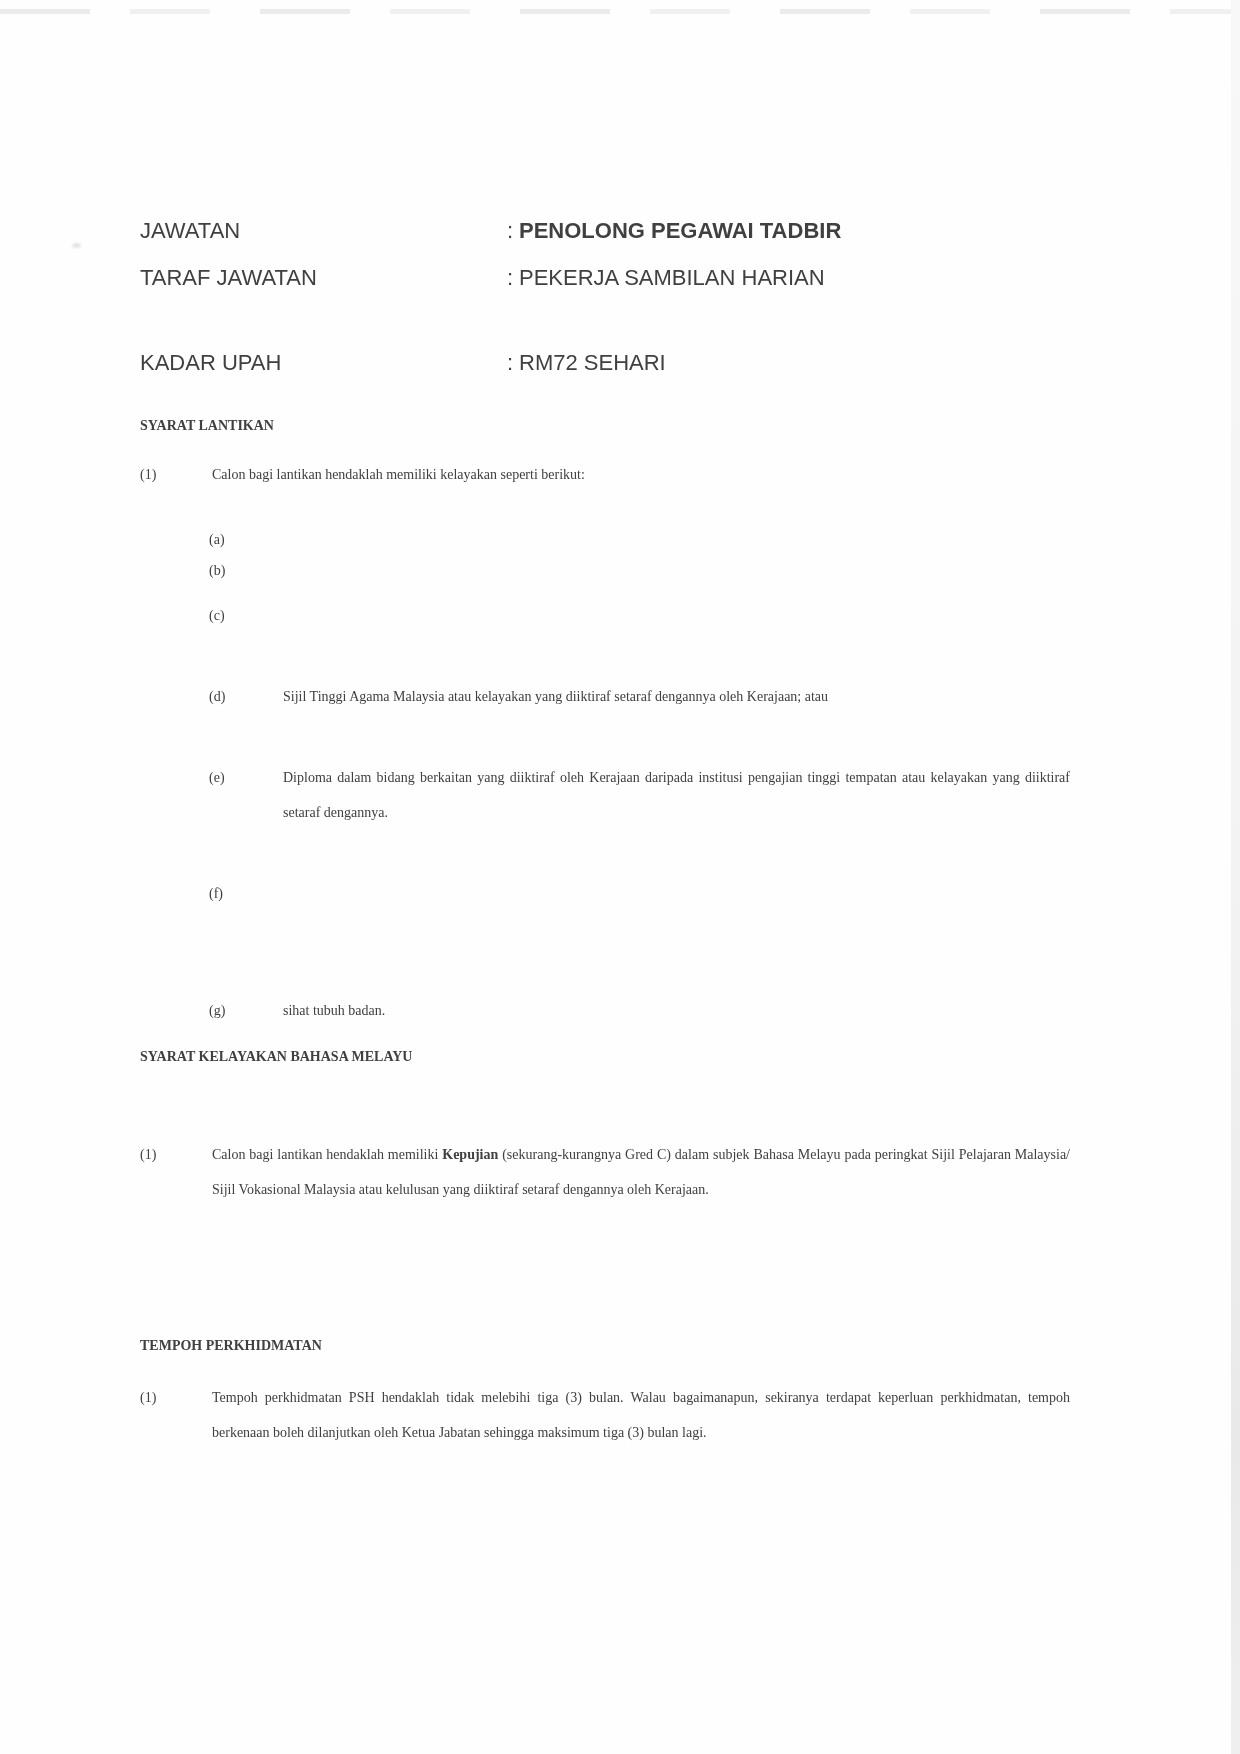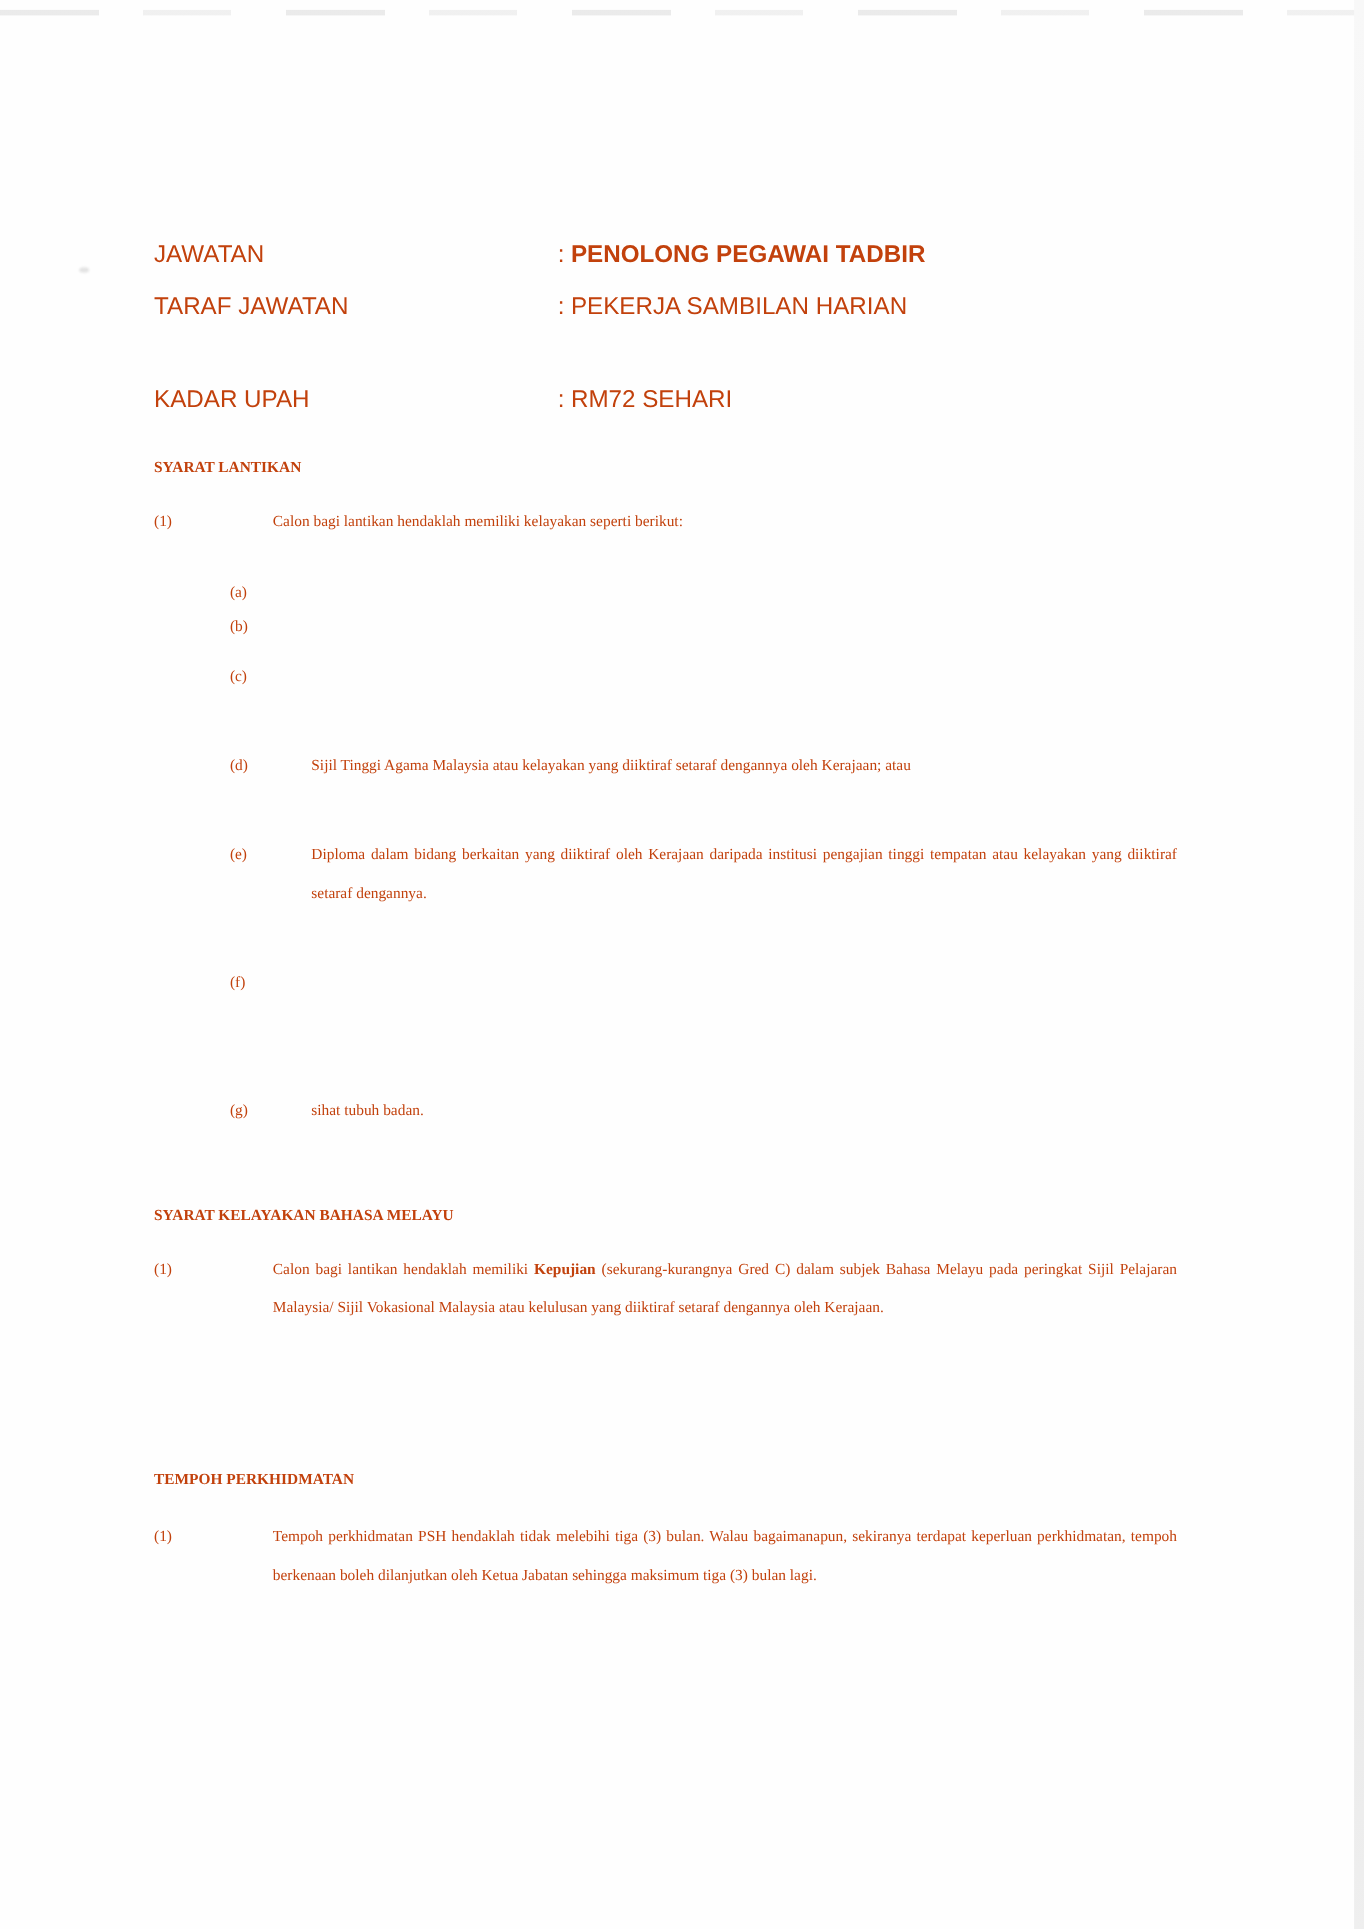--- a/index.html
+++ b/index.html
@@ -1,21 +1,21 @@
 <!DOCTYPE html>
 <html><head>
 <meta charset="utf-8">
 <style>
   html,body { margin:0; padding:0; background:#ffffff; }
   .page {
     position:relative;
     width:1240px; height:1754px;
     background:#fefefe;
     font-family:"Liberation Sans", sans-serif;
-    color:#c2410c;
+    color:#404040;
     overflow:hidden;
   }
   
   .scan-top {
     position:absolute; top:9px; left:0; width:1240px; height:5px;
     background:repeating-linear-gradient(90deg,
       #e6e6e6 0 90px, transparent 90px 130px, #ededed 130px 210px, transparent 210px 260px);
     opacity:.8;
   }
   .scan-right {
@@ -37,21 +37,21 @@
   
   .kvrow { position:absolute; left:140px; width:1000px; line-height:30px; font-size:22px; }
   .kvlabel { display:inline-block; width:367px; }
   .kvcolon { display:inline-block; width:12px; }
 
   .heading { font-weight:bold; }
 
   
   .item .marker { position:absolute; left:0; top:0; }
   .item .txt { display:block; }
-  .num-item .txt { margin-left:108px; }
+  .num-item .txt { margin-left:72px; }
   .let-item .marker { left:69px; }
   .let-item .txt { margin-left:143px; }
 </style>
 </head>
 <body>
 
 <div class="page">
 
   <div class="scan-top"></div>
   <div class="scan-right"></div>
@@ -92,21 +92,21 @@
     <span class="txt just">Diploma dalam bidang berkaitan yang diiktiraf oleh Kerajaan daripada institusi pengajian tinggi tempatan atau kelayakan yang diiktiraf setaraf dengannya.</span>
   </div>
   <div class="blk para item let-item" style="top:876px;">
     <span class="marker">(f)</span>
   </div>
   <div class="blk tight item let-item" style="top:995px;">
     <span class="marker">(g)</span>
     <span class="txt">sihat tubuh badan.</span>
   </div>
 
-  <div class="blk single heading" style="top:1091px;">SYARAT KELAYAKAN BAHASA MELAYU</div>
+  <div class="blk single heading" style="top:1042px;">SYARAT KELAYAKAN BAHASA MELAYU</div>
 
   <div class="blk para item num-item" style="top:1137px;">
     <span class="marker">(1)</span>
     <span class="txt just"><span>Calon bagi lantikan hendaklah memiliki </span><span class="bold">Kepujian</span><span> (sekurang-kurangnya Gred C) dalam subjek Bahasa Melayu pada peringkat Sijil Pelajaran Malaysia/ Sijil Vokasional Malaysia atau kelulusan yang diiktiraf setaraf dengannya oleh Kerajaan.</span></span>
   </div>
 
   <div class="blk single heading" style="top:1331px;">TEMPOH PERKHIDMATAN</div>
 
   <div class="blk para item num-item" style="top:1380px;">
     <span class="marker">(1)</span>

